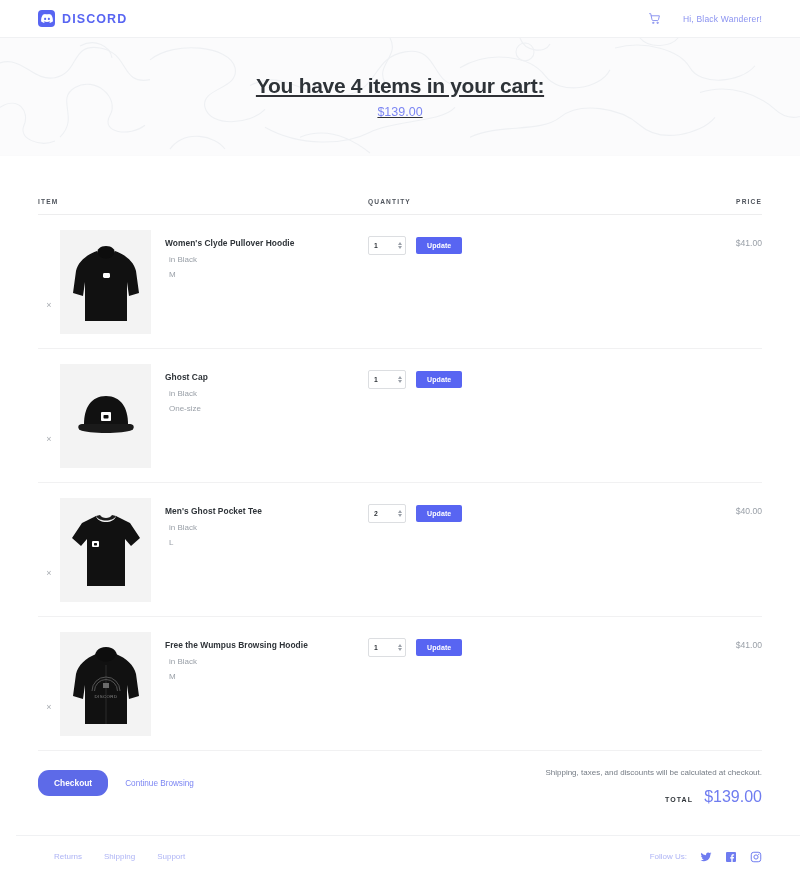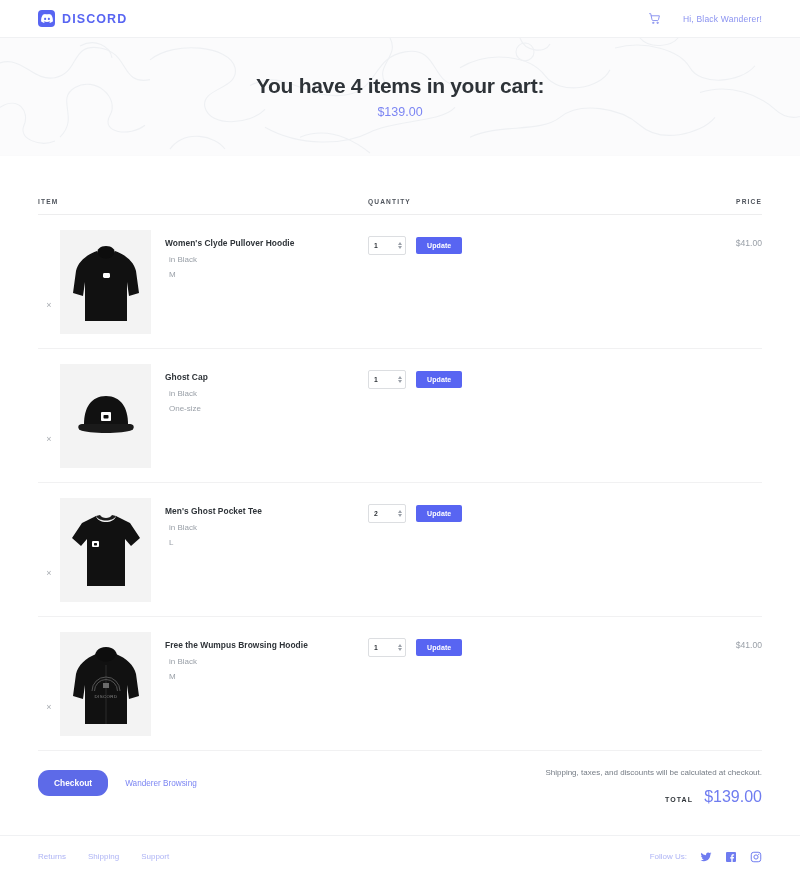--- a/index.html
+++ b/index.html
@@ -51,20 +51,21 @@
   .hero {
     height: 118px;
     background: #fbfbfc;
     position: relative;
     overflow: hidden;
     display: flex;
     flex-direction: column;
     align-items: center;
     justify-content: center;
     border-bottom: 1px solid #fafafb;
+    text-decoration: underline;
   }
   .hero-bg { position: absolute; inset: 0; width: 100%; height: 100%; }
   .hero-title {
     font-size: 21px;
     font-weight: 700;
     color: #2e3338;
     letter-spacing: -0.3px;
     position: relative;
     margin: 0 0 7px 0;
   }
@@ -234,21 +235,21 @@
   }
   .total-value {
     font-size: 16px;
     color: #6f7cf0;
     font-weight: 400;
   }
 
   
   .footer {
     position: absolute;
-    bottom: 0; left: 0; right: 0;
+    bottom: 0; left: 16px; right: 0;
     height: 42px;
     border-top: 1px solid #f0f1f3;
     display: flex;
     align-items: center;
     justify-content: space-between;
     padding: 0 38px;
     background: #fff;
   }
   .footer-links { display: flex; gap: 22px; }
   .footer-links a {
@@ -397,20 +398,21 @@
     <div class="qty-cell">
       <div class="stepper">
         <span class="stepper-val">2</span>
         <span class="spin">
             <i class="up"></i>
             <i class="down"></i>
           </span>
       </div>
       <button class="btn-update">Update</button>
     </div>
+    <div class="price-cell">$40.00</div>
   </div>
 
   <div class="row">
     <div class="item-cell">
       <div class="remove">×</div>
       <div class="thumb">
         <svg width="72" height="90" viewBox="0 0 72 90">
           <path fill="#0d0d0d" d="M36 8 C28 8 24 13 25 20 C26 27 31 30 36 30 C41 30 46 27 47 20 C48 13 44 8 36 8 Z"></path>
           <path fill="#111" d="M26 15 C16 19 8 26 6 35 L3 57 L13 60 L15 46 L15 85 L57 85 L57 46 L59 60 L69 57 L66 35 C64 26 56 19 46 15 C45 25 27 25 26 15 Z"></path>
           <line x1="36" y1="26" x2="36" y2="85" stroke="#2b2b2b" stroke-width="1.1"></line>
@@ -437,21 +439,21 @@
           </span>
       </div>
       <button class="btn-update">Update</button>
     </div>
     <div class="price-cell">$41.00</div>
   </div>
 
   <div class="checkout-bar">
     <div class="checkout-left">
       <button class="btn-checkout">Checkout</button>
-      <a class="link-browse">Wanderer Browsing</a>
+      <a class="link-browse">Continue Browsing</a>
     </div>
     <div class="checkout-right">
       <p class="note">Shipping, taxes, and discounts will be calculated at checkout.</p>
       <div class="total-line">
         <span class="total-label">TOTAL</span>
         <span class="total-value">$139.00</span>
       </div>
     </div>
   </div>
 </div>

